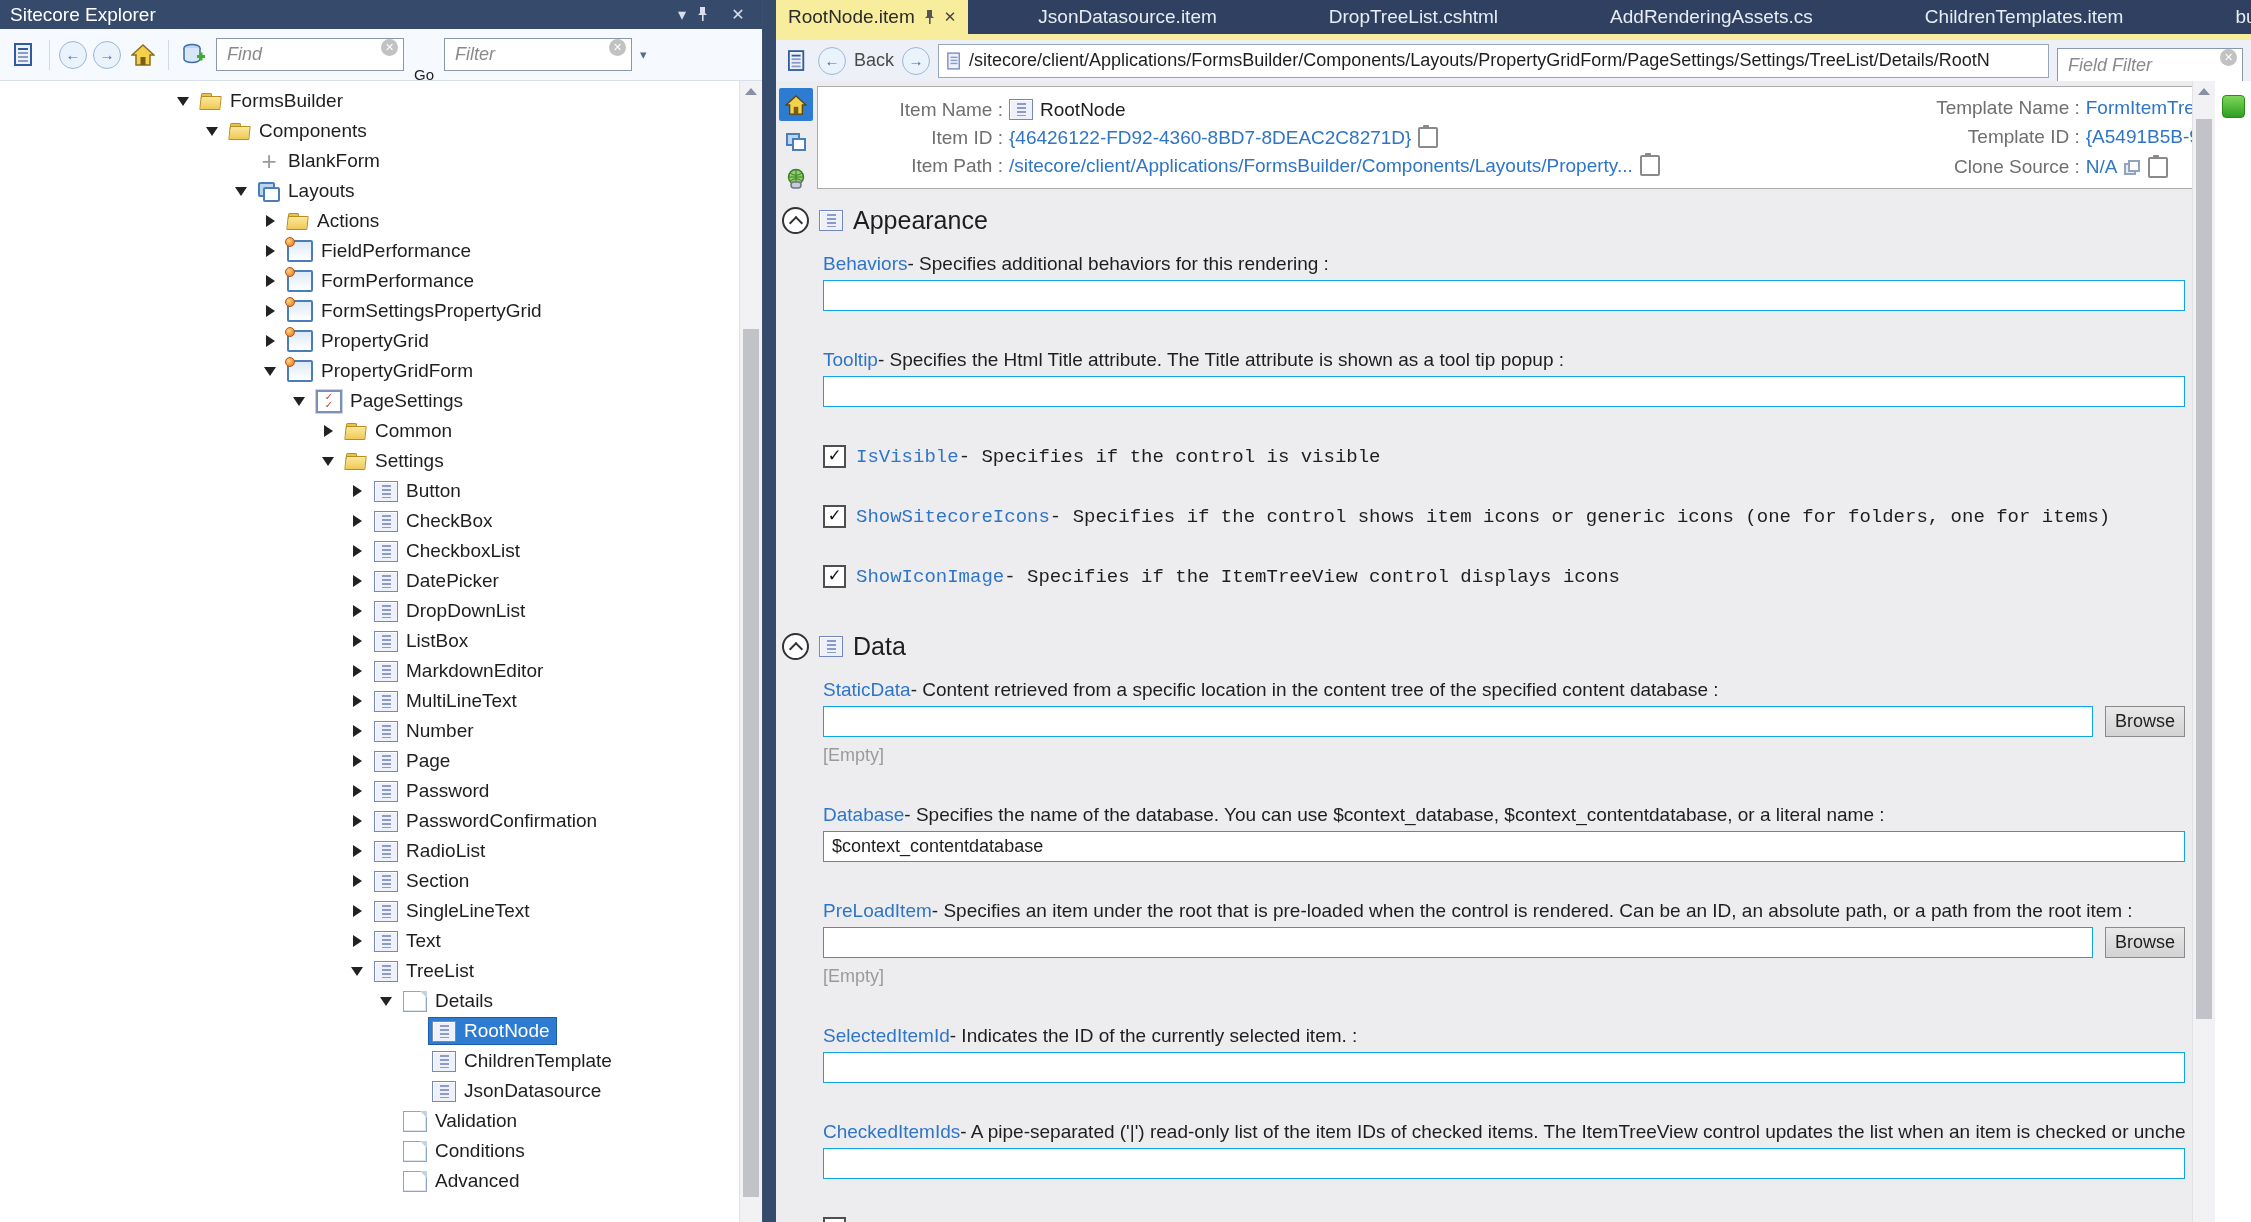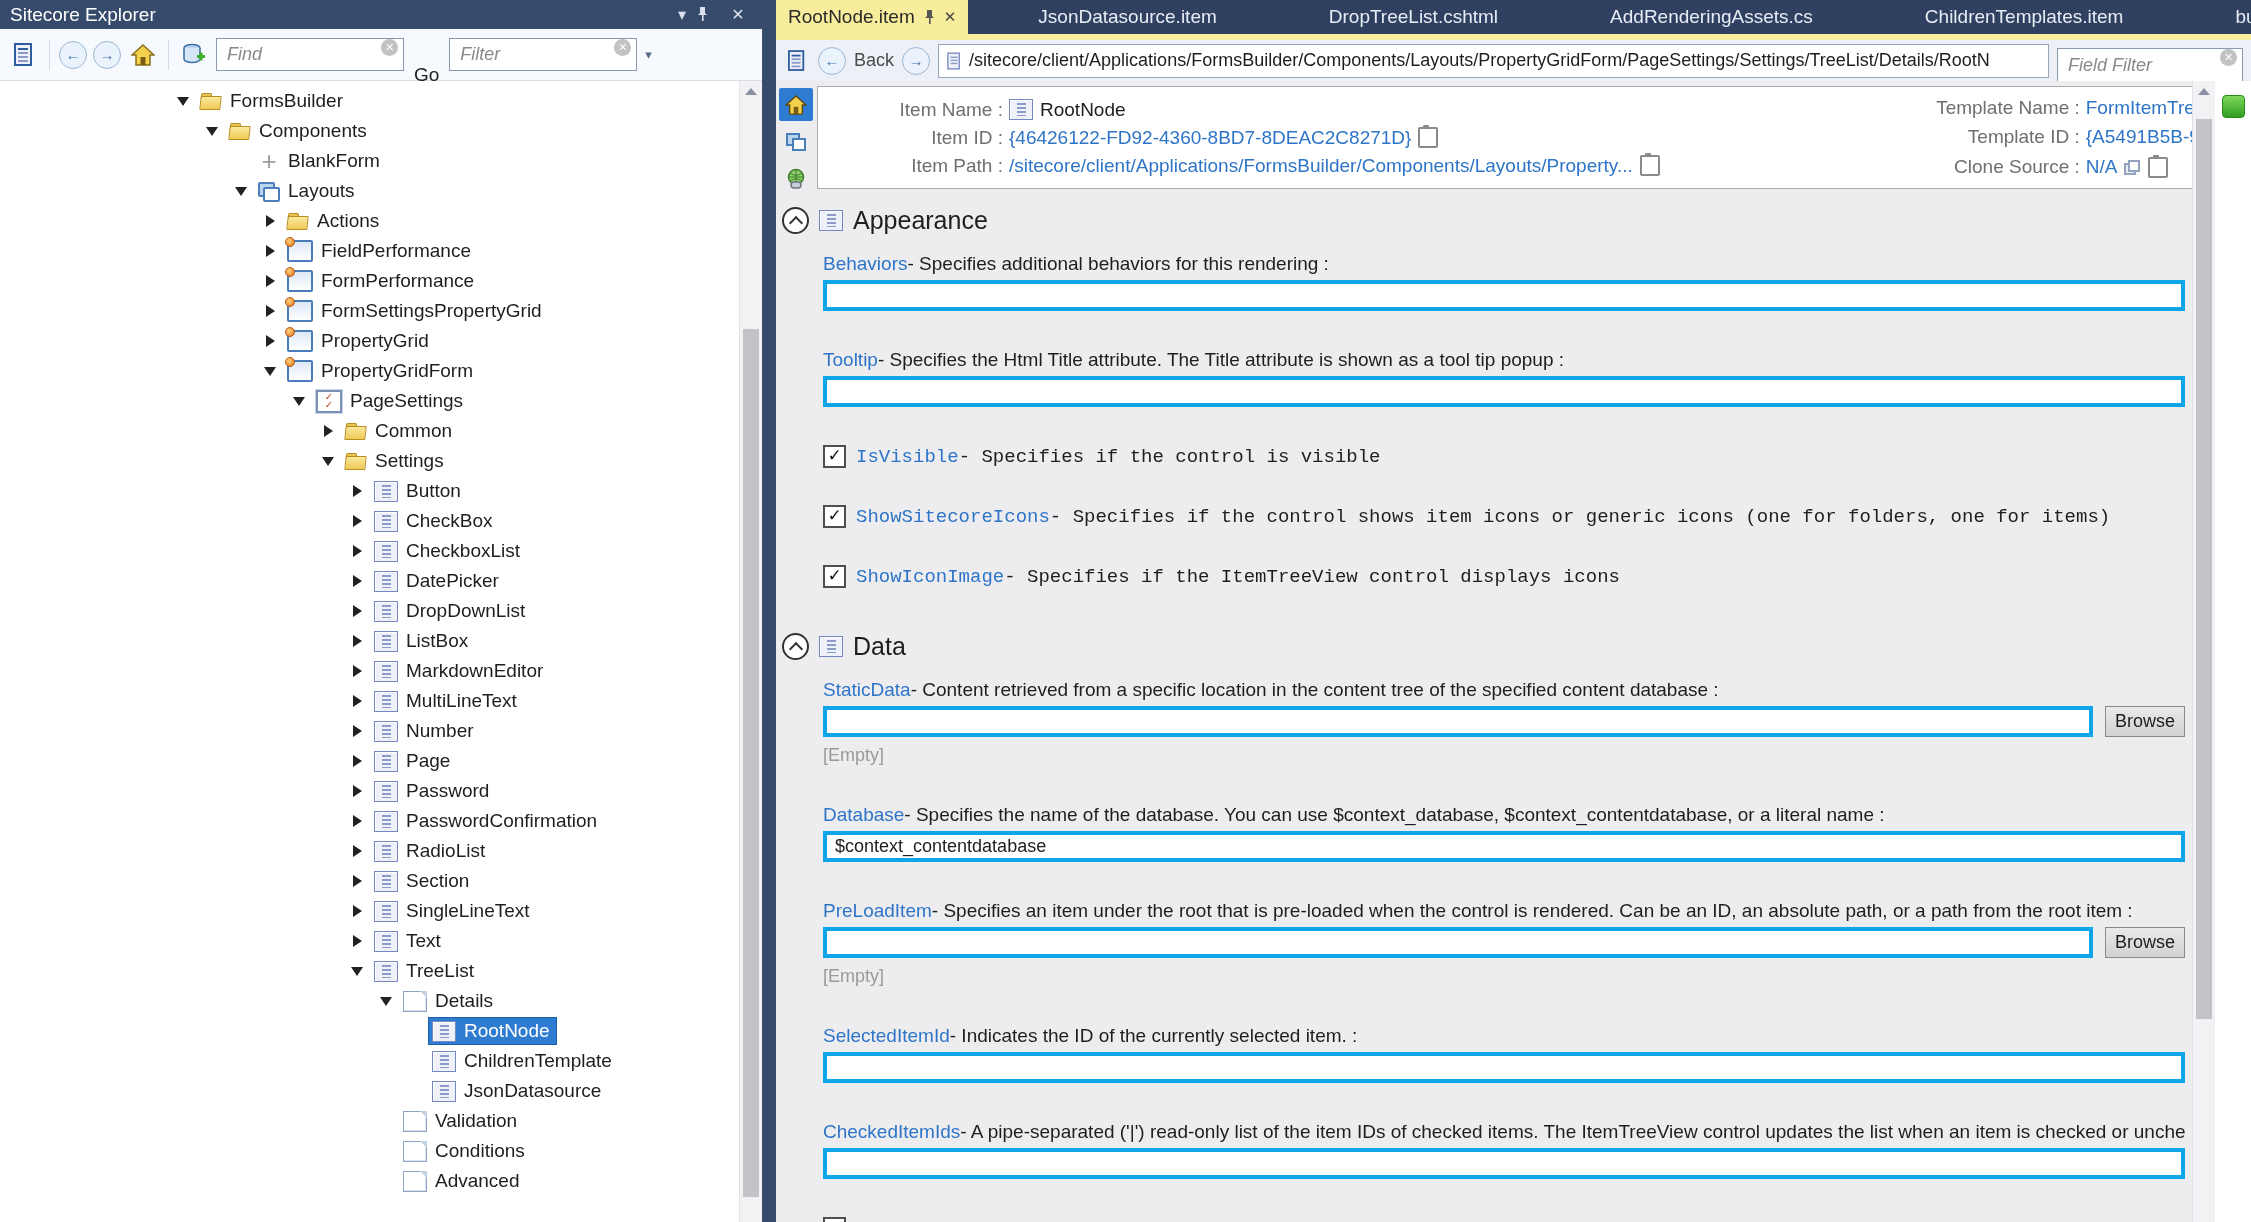--- a/index.html
+++ b/index.html
@@ -14,21 +14,21 @@
   .lp-title .t{flex:1;}
   .lp-title .ti{width:28px;text-align:center;color:#D9E0EC;font-size:16px;cursor:default;}
   .lp-toolbar{height:51px;background:#F6FAFE;border-bottom:1px solid #D9DFE8;display:flex;align-items:center;padding:0 8px;gap:6px;}
   .sep{width:1px;height:30px;background:#D4DAE3;margin:0 3px;}
   .tbtn{width:32px;height:32px;display:flex;align-items:center;justify-content:center;}
   .circleb{width:26px;height:26px;border-radius:50%;border:1px solid #9DB6D6;background:#EAF2FB;display:flex;align-items:center;justify-content:center;color:#3C71B0;font-size:15px;font-weight:bold;}
   .searchbox{position:relative;display:flex;border:1px solid #8A98AC;background:#fff;height:31px;width:152px;padding:0 26px 0 8px;}
   .searchbox input{border:none;outline:none;width:100%;font-size:18px;font-style:italic;color:#555;font-family:inherit;background:transparent;}
   .searchbox input::placeholder{color:#8A8A8A;font-style:italic;}
   .clearx{position:absolute;right:5px;width:17px;height:17px;border-radius:50%;background:#C2C2C2;color:#fff;font-size:11px;display:flex;align-items:center;justify-content:center;}
-  .golabel{font-size:19px;color:#1E1E1E;padding:0 4px;margin-top:40px;}
+  .golabel{font-size:15px;color:#1E1E1E;padding:0 4px;margin-top:40px;}
   .ovf{color:#5A6B87;font-size:13px;display:flex;flex-direction:column;align-items:center;line-height:7px;margin-left:2px;}
   
   .tree{position:absolute;top:81px;left:0;right:22px;bottom:0;overflow:hidden;padding-top:5px;}
   .trow{height:30px;display:flex;align-items:center;padding-left:calc(141px + var(--lvl)*29px);font-size:19px;white-space:nowrap;}
   .exp{width:26px;flex:0 0 26px;display:flex;align-items:center;justify-content:center;}
   .exp i{display:block;width:0;height:0;border-style:solid;}
   .exp-closed .exp i{border-width:6px 0 6px 9px;border-color:transparent transparent transparent #222;}
   .exp-open .exp i{border-width:9px 6px 0 6px;border-color:#222 transparent transparent transparent;}
   .inner{display:flex;align-items:center;gap:8px;padding:2px 6px 2px 3px;border:1px solid transparent;}
   .trow.selected .inner{background:#2E7CD1;border-color:#1C5FA8;color:#fff;}
@@ -97,21 +97,21 @@
   .sect-head{display:flex;align-items:center;gap:10px;height:42px;}
   .circ{width:27px;height:27px;border-radius:50%;border:2px solid #333;background:#fff;display:flex;align-items:center;justify-content:center;box-sizing:border-box;}
   .circ i{display:block;width:8px;height:8px;border:solid #333;border-width:0 2px 2px 0;transform:rotate(-135deg);margin-top:5px;}
   .sect-title{font-size:25px;color:#1E1E1E;}
   .sect-fields{padding:12px 66px 0 41px;}
   .field{margin-bottom:38px;}
   .label-row{display:flex;align-items:center;font-size:19px;white-space:nowrap;overflow:hidden;margin-bottom:5px;}
   .fname{color:#2E75C8;text-decoration:none;}
   .fdesc{color:#1E1E1E;}
   .input-row{display:flex;gap:12px;align-items:stretch;}
-  .finput{flex:1;height:31px;border:4px solid #0ea5e9;background:#fff;font-size:18px;font-family:inherit;padding:0 8px;outline:none;color:#1E1E1E;box-sizing:border-box;}
+  .finput{flex:1;height:31px;border:1px solid #0ea5e9;background:#fff;font-size:18px;font-family:inherit;padding:0 8px;outline:none;color:#1E1E1E;box-sizing:border-box;}
   .browse{display:none;width:80px;font-size:18px;font-family:inherit;color:#1E1E1E;background:linear-gradient(#E9E9E9,#D2D2D2);border:1px solid #8A8A8A;}
   .empty-label{display:none;color:#9A9A9A;font-size:18px;margin-top:8px;}
   .cb{display:none;width:19px;height:19px;border:2px solid #4F4F4F;background:#fff;margin-right:10px;flex:0 0 19px;align-items:center;justify-content:center;box-sizing:content-box;}
   .cb.checked::after{content:"\2713";font-size:19px;font-weight:bold;color:#111;margin-top:-3px;}
   .ft-browse .browse{display:block;}
   .ft-browse .empty-label{display:block;}
   .ft-checkbox{margin-bottom:37px;}
   .ft-checkbox .cb{display:inline-flex;}
   .ft-checkbox .label-row{margin-bottom:0;font-family:Liberation Mono, monospace;}
   .ft-checkbox-partial{margin-bottom:0;}

